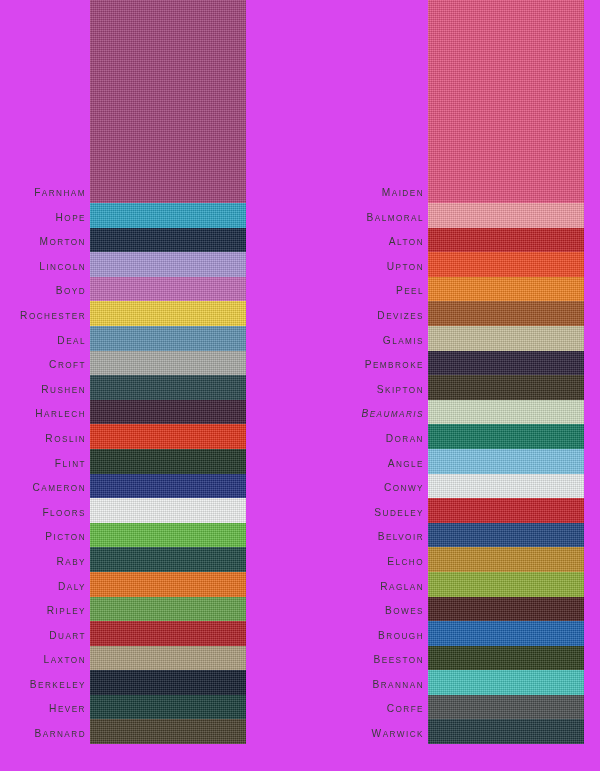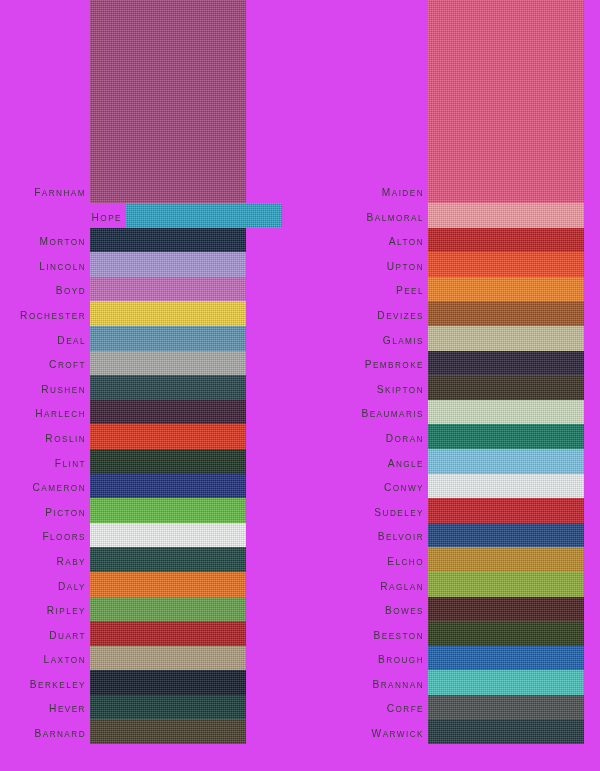--- a/index.html
+++ b/index.html
@@ -69,21 +69,21 @@
 </style>
 </head>
 <body>
 
 <div id="sheet">
   <div class="column" id="col-left">
       <div class="swatch-row" style="height: 203px;">
         <div class="row-label"><span class="cap">F</span>ARNHAM</div>
         <div class="swatch-chip" style="background-color: rgb(160, 67, 122);"></div>
       </div>
-      <div class="swatch-row" style="height: 24.6px; margin-left: 36px;">
+      <div class="swatch-row" style="height: 24.6px;">
         <div class="row-label"><span class="cap">H</span>OPE</div>
         <div class="swatch-chip" style="background-color: rgb(43, 163, 196);"></div>
       </div>
       <div class="swatch-row" style="height: 24.6px;">
         <div class="row-label"><span class="cap">M</span>ORTON</div>
         <div class="swatch-chip" style="background-color: rgb(21, 38, 63);"></div>
       </div>
       <div class="swatch-row" style="height: 24.6px;">
         <div class="row-label"><span class="cap">L</span>INCOLN</div>
         <div class="swatch-chip" style="background-color: rgb(167, 149, 212);"></div>
@@ -118,26 +118,26 @@
       </div>
       <div class="swatch-row" style="height: 24.6px;">
         <div class="row-label"><span class="cap">F</span>LINT</div>
         <div class="swatch-chip" style="background-color: rgb(30, 52, 37);"></div>
       </div>
       <div class="swatch-row" style="height: 24.6px;">
         <div class="row-label"><span class="cap">C</span>AMERON</div>
         <div class="swatch-chip" style="background-color: rgb(32, 48, 124);"></div>
       </div>
       <div class="swatch-row" style="height: 24.6px;">
+        <div class="row-label"><span class="cap">F</span>LOORS</div>
+        <div class="swatch-chip" style="background-color: rgb(238, 240, 239);"></div>
+      </div>
+      <div class="swatch-row" style="height: 24.6px;">
         <div class="row-label"><span class="cap">P</span>ICTON</div>
         <div class="swatch-chip" style="background-color: rgb(99, 187, 67);"></div>
-      </div>
-      <div class="swatch-row" style="height: 24.6px;">
-        <div class="row-label"><span class="cap">F</span>LOORS</div>
-        <div class="swatch-chip" style="background-color: rgb(238, 240, 239);"></div>
       </div>
       <div class="swatch-row" style="height: 24.6px;">
         <div class="row-label"><span class="cap">R</span>ABY</div>
         <div class="swatch-chip" style="background-color: rgb(29, 71, 67);"></div>
       </div>
       <div class="swatch-row" style="height: 24.6px;">
         <div class="row-label"><span class="cap">D</span>ALY</div>
         <div class="swatch-chip" style="background-color: rgb(232, 112, 28);"></div>
       </div>
       <div class="swatch-row" style="height: 24.6px;">
@@ -195,21 +195,21 @@
         <div class="swatch-chip" style="background-color: rgb(197, 189, 154);"></div>
       </div>
       <div class="swatch-row" style="height: 24.6px;">
         <div class="row-label"><span class="cap">P</span>EMBROKE</div>
         <div class="swatch-chip" style="background-color: rgb(43, 33, 57);"></div>
       </div>
       <div class="swatch-row" style="height: 24.6px;">
         <div class="row-label"><span class="cap">S</span>KIPTON</div>
         <div class="swatch-chip" style="background-color: rgb(59, 50, 35);"></div>
       </div>
-      <div class="swatch-row" style="height: 24.6px;">
+      <div class="swatch-row" style="height: 24.6px; font-style: italic;">
         <div class="row-label"><span class="cap">B</span>EAUMARIS</div>
         <div class="swatch-chip" style="background-color: rgb(207, 220, 192);"></div>
       </div>
       <div class="swatch-row" style="height: 24.6px;">
         <div class="row-label"><span class="cap">D</span>ORAN</div>
         <div class="swatch-chip" style="background-color: rgb(20, 119, 95);"></div>
       </div>
       <div class="swatch-row" style="height: 24.6px;">
         <div class="row-label"><span class="cap">A</span>NGLE</div>
         <div class="swatch-chip" style="background-color: rgb(124, 195, 227);"></div>
@@ -232,26 +232,26 @@
       </div>
       <div class="swatch-row" style="height: 24.6px;">
         <div class="row-label"><span class="cap">R</span>AGLAN</div>
         <div class="swatch-chip" style="background-color: rgb(142, 172, 54);"></div>
       </div>
       <div class="swatch-row" style="height: 24.6px;">
         <div class="row-label"><span class="cap">B</span>OWES</div>
         <div class="swatch-chip" style="background-color: rgb(73, 32, 31);"></div>
       </div>
       <div class="swatch-row" style="height: 24.6px;">
+        <div class="row-label"><span class="cap">B</span>ROUGH</div>
+        <div class="swatch-chip" style="background-color: rgb(28, 98, 174);"></div>
+      </div>
+      <div class="swatch-row" style="height: 24.6px;">
         <div class="row-label"><span class="cap">B</span>EESTON</div>
         <div class="swatch-chip" style="background-color: rgb(46, 61, 28);"></div>
-      </div>
-      <div class="swatch-row" style="height: 24.6px;">
-        <div class="row-label"><span class="cap">B</span>ROUGH</div>
-        <div class="swatch-chip" style="background-color: rgb(28, 98, 174);"></div>
       </div>
       <div class="swatch-row" style="height: 24.6px;">
         <div class="row-label"><span class="cap">B</span>RANNAN</div>
         <div class="swatch-chip" style="background-color: rgb(70, 194, 187);"></div>
       </div>
       <div class="swatch-row" style="height: 24.6px;">
         <div class="row-label"><span class="cap">C</span>ORFE</div>
         <div class="swatch-chip" style="background-color: rgb(75, 79, 80);"></div>
       </div>
       <div class="swatch-row" style="height: 24.6px;">

